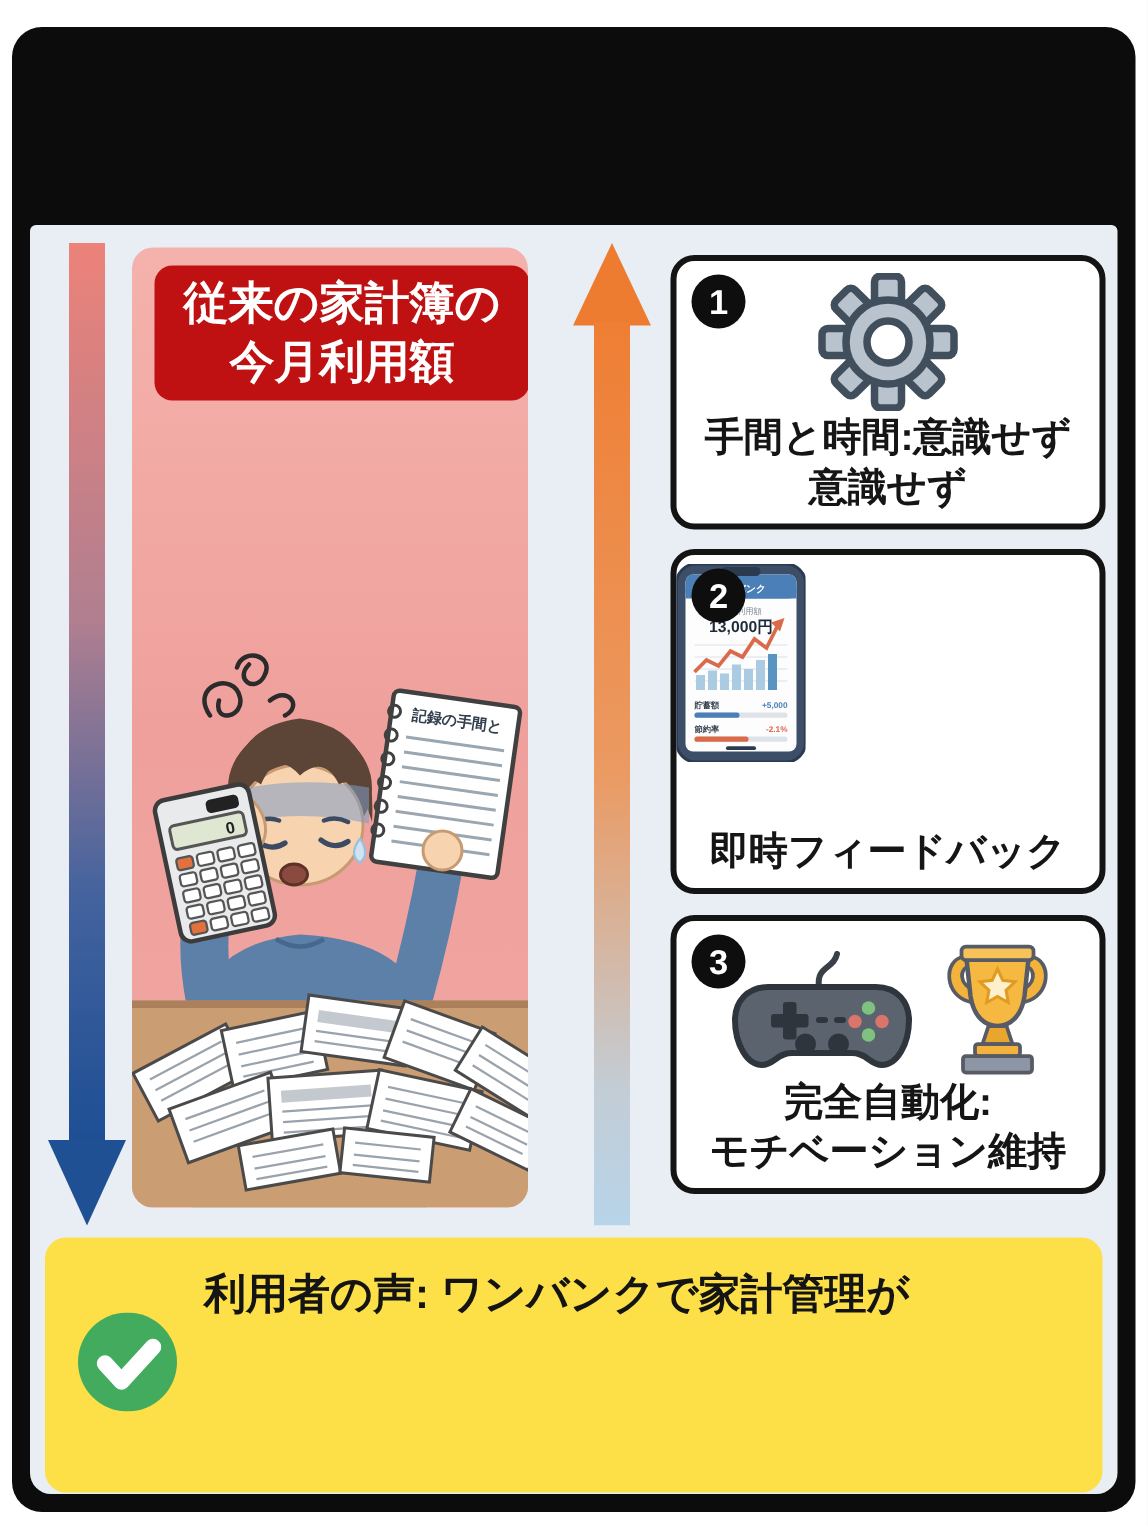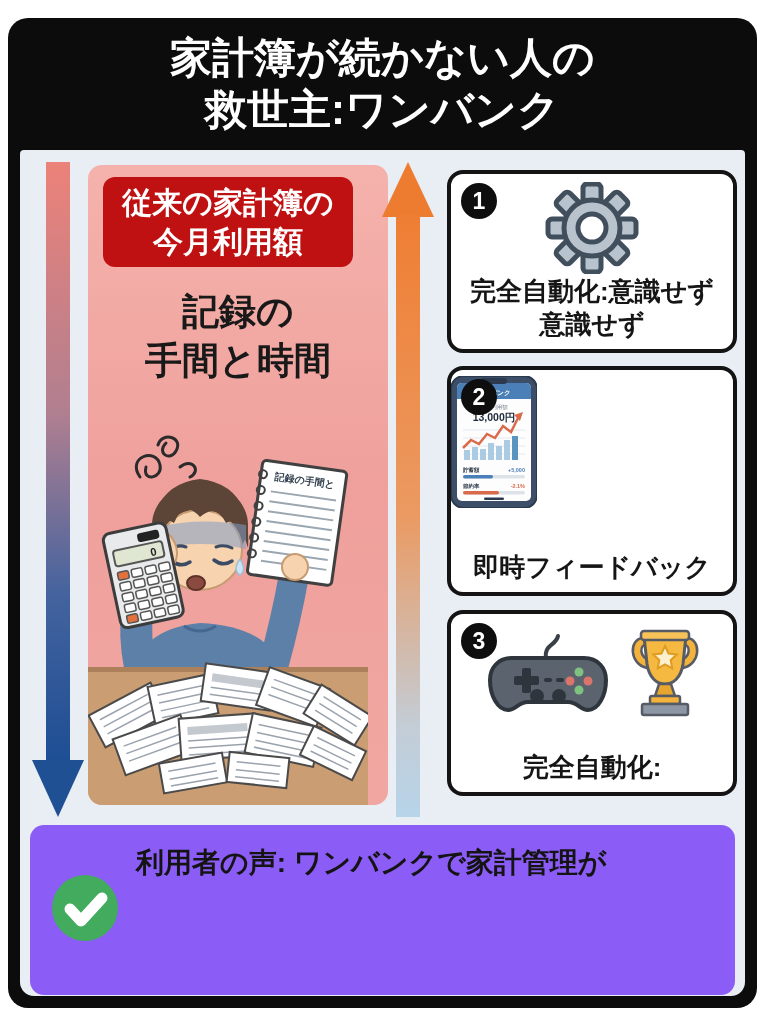--- a/index.html
+++ b/index.html
@@ -12,21 +12,21 @@
   .header div{color:#ffffff;font-weight:bold;font-size:42px;line-height:52px;white-space:nowrap;}
   .content{position:absolute;left:12px;right:12px;top:132px;bottom:12px;
     background:#e9eef4;border-radius:4px 4px 14px 14px;overflow:hidden;}
 
   .arrow{position:absolute;top:12px;width:56px;height:655px;}
   .arrow-left{left:10px;}
   .arrow-right{left:360px;}
 
   .pink-panel{position:absolute;left:68px;top:15px;width:264px;height:640px;
     border-radius:14px;overflow:hidden;
-    background:linear-gradient(180deg,#f5b2ac 0%,#efa09c 50%,#f1a7a1 100%);padding-left:36px;}
+    background:linear-gradient(180deg,#f5b2ac 0%,#efa09c 50%,#f1a7a1 100%);}
   .red-badge{position:absolute;left:15px;top:12px;width:250px;height:90px;
     background:#bf1111;border-radius:12px;display:flex;flex-direction:column;
     align-items:center;justify-content:center;}
   .red-badge div{color:#ffffff;font-weight:bold;font-size:30px;line-height:39px;white-space:nowrap;}
   .panel-label{position:absolute;left:0;top:122px;width:100%;text-align:center;}
   .panel-label div{color:#191919;font-weight:bold;font-size:37px;line-height:49px;white-space:nowrap;}
   .illustration{position:absolute;left:0;bottom:0;width:280px;height:390px;}
 
   .cards{position:absolute;left:427px;top:20px;width:290px;height:640px;}
   .card{position:absolute;left:0;width:290px;background:#ffffff;
@@ -35,60 +35,52 @@
   .card2{top:196px;height:230px;}
   .card3{top:440px;height:186px;}
   .num-badge{position:absolute;top:9px;left:10px;width:36px;height:36px;border-radius:50%;
     background:#0e0e0e;color:#ffffff;font-weight:bold;font-size:23px;
     display:flex;align-items:center;justify-content:center;}
   .card-icon-row{display:flex;align-items:flex-end;justify-content:center;gap:14px;}
   .card-text{position:absolute;left:0;bottom:8px;width:100%;text-align:center;}
   .card-text div{color:#151515;font-weight:bold;font-size:26px;line-height:33px;white-space:nowrap;}
 
   .footer-panel{position:absolute;left:10px;top:675px;width:705px;height:170px;
-    background:#8b5cf6;border-radius:14px;}
+    background:#fde047;border-radius:14px;}
   .check-wrap{position:absolute;left:22px;top:50px;width:66px;height:66px;}
   .footer-text{position:absolute;left:106px;top:16px;right:12px;}
   .footer-text div{color:#141414;font-weight:bold;font-size:28px;line-height:44px;white-space:nowrap;}
   .footer-text .sum{margin-top:5px;}
 </style>
 </head>
 <body>
 
 <div class="stage">
   <div class="frame">
 
-    <div class="header">
-      <div>家計簿が続かない人の</div>
-      <div>救世主:ワンバンク</div>
-    </div>
 
     <div class="content">
 
       <svg class="arrow arrow-left" viewBox="0 0 56 655">
         <defs>
           <linearGradient id="gradDown" x1="0" y1="0" x2="0" y2="1">
             <stop offset="0" stop-color="#ec8279"></stop>
             <stop offset="0.42" stop-color="#b07f90"></stop>
             <stop offset="0.72" stop-color="#44639e"></stop>
             <stop offset="1" stop-color="#1d4e94"></stop>
           </linearGradient>
         </defs>
         <rect x="16" y="0" width="24" height="601" fill="url(#gradDown)"></rect>
         <polygon points="2,598 54,598 28,655" fill="#1f5094"></polygon>
       </svg>
 
       <div class="pink-panel">
         <div class="red-badge">
           <div>従来の家計簿の</div>
           <div>今月利用額</div>
-        </div>
-        <div class="panel-label">
-          <div>記録の</div>
-          <div>手間と時間</div>
         </div>
 
         <svg class="illustration" viewBox="0 0 280 390">
 
           <path d="M52,62 c-14,-20 16,-30 20,-12 c3,13 -18,18 -14,2 m12,-22 c4,-14 26,-8 18,6 c-6,11 -20,2 -10,-8 m14,24 c12,-10 22,4 10,10" stroke="#2b2b2b" stroke-width="3" fill="none" stroke-linecap="round"></path>
 
           <path d="M40,390 L42,268 Q48,214 112,208 Q190,212 196,265 L196,390 Z" fill="#5d80a8"></path>
           <path d="M96,211 q16,10 32,0" stroke="#46688f" stroke-width="3" fill="none"></path>
 
           <path d="M185,252 Q198,205 206,160" stroke="#5d80a8" stroke-width="30" stroke-linecap="round" fill="none"></path>
@@ -286,21 +278,21 @@
                   <rect x="-9" y="-44" width="18" height="20" rx="4" transform="rotate(135)"></rect>
                   <rect x="-9" y="-44" width="18" height="20" rx="4" transform="rotate(225)"></rect>
                   <rect x="-9" y="-44" width="18" height="20" rx="4" transform="rotate(315)"></rect>
                   <circle cx="0" cy="0" r="28"></circle>
                   <circle cx="0" cy="0" r="14" fill="#ffffff"></circle>
                 </g>
               </g>
             </svg>
           </div>
           <div class="card-text">
-            <div>完全自動化:意識せず</div>
+            <div>手間と時間:意識せず</div>
             <div>意識せず</div>
           </div>
         </div>
 
         <div class="card card2">
           <div class="num-badge">2</div>
           <div style="text-align:left;margin-top:6px;">
             <svg width="86" height="132" viewBox="0 0 86 132">
               <rect x="0" y="0" width="86" height="132" rx="13" fill="#3d4f68" stroke="#2c3a50" stroke-width="2"></rect>
               <rect x="6" y="7" width="74" height="118" rx="5" fill="#fdfdfd"></rect>
@@ -366,20 +358,21 @@
               <path d="M16,10 h42 l-3,28 c-2,14 -10,20 -18,20 c-8,0 -16,-6 -18,-20 z" fill="#f5b840" stroke="#565b66" stroke-width="3"></path>
               <rect x="13" y="5" width="48" height="9" rx="3" fill="#f7c257" stroke="#565b66" stroke-width="2.5"></rect>
               <path d="M37,20 l3.5,7.5 8.2,1 -6,5.7 1.5,8.1 -7.2,-4 -7.2,4 1.5,-8.1 -6,-5.7 8.2,-1 z" fill="#fdf0cd" stroke="#e09b20" stroke-width="2"></path>
               <path d="M31,58 h12 l4,12 h-20 z" fill="#e8a62e" stroke="#565b66" stroke-width="2.5"></path>
               <rect x="22" y="70" width="30" height="8" rx="2" fill="#f2b23c" stroke="#565b66" stroke-width="2.5"></rect>
               <rect x="14" y="78" width="46" height="11" rx="2" fill="#8d96a4" stroke="#565b66" stroke-width="2.5"></rect>
             </svg>
           </div>
           <div class="card-text">
             <div>完全自動化:</div>
+            <div>モチベーション維持</div>
           </div>
         </div>
       </div>
 
       <div class="footer-panel">
         <svg class="check-wrap" viewBox="0 0 66 66">
           <circle cx="33" cy="33" r="33" fill="#42ab5e"></circle>
           <path d="M18,34 L29,46 L50,23" stroke="#ffffff" stroke-width="11" fill="none" stroke-linecap="round" stroke-linejoin="round"></path>
         </svg>
         <div class="footer-text">

